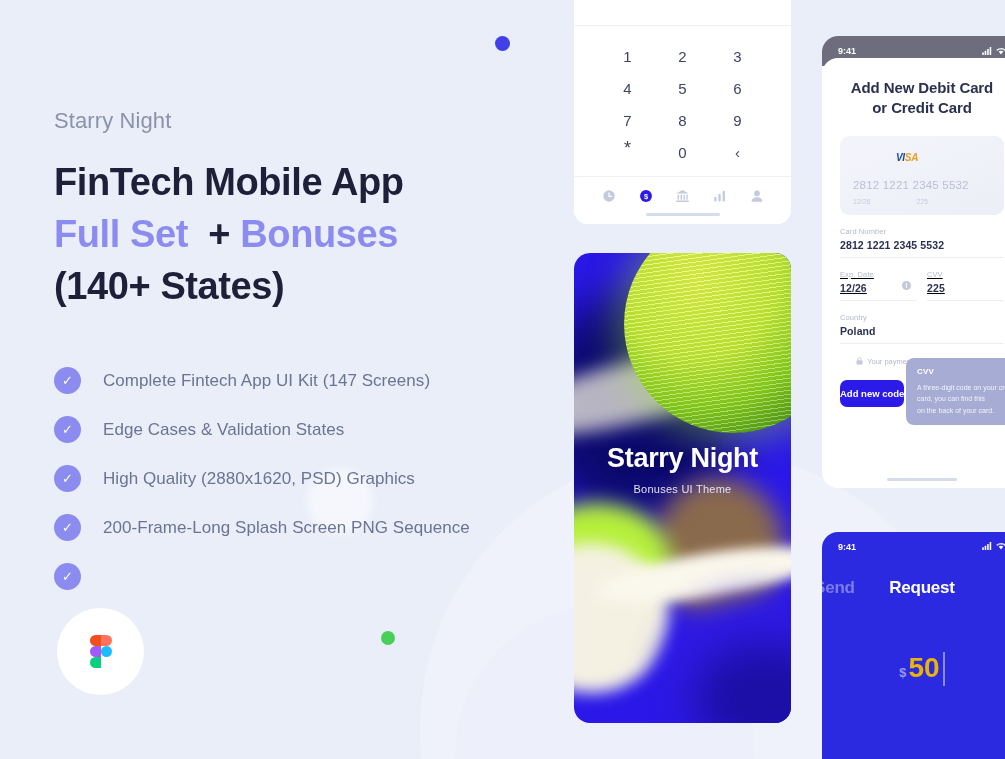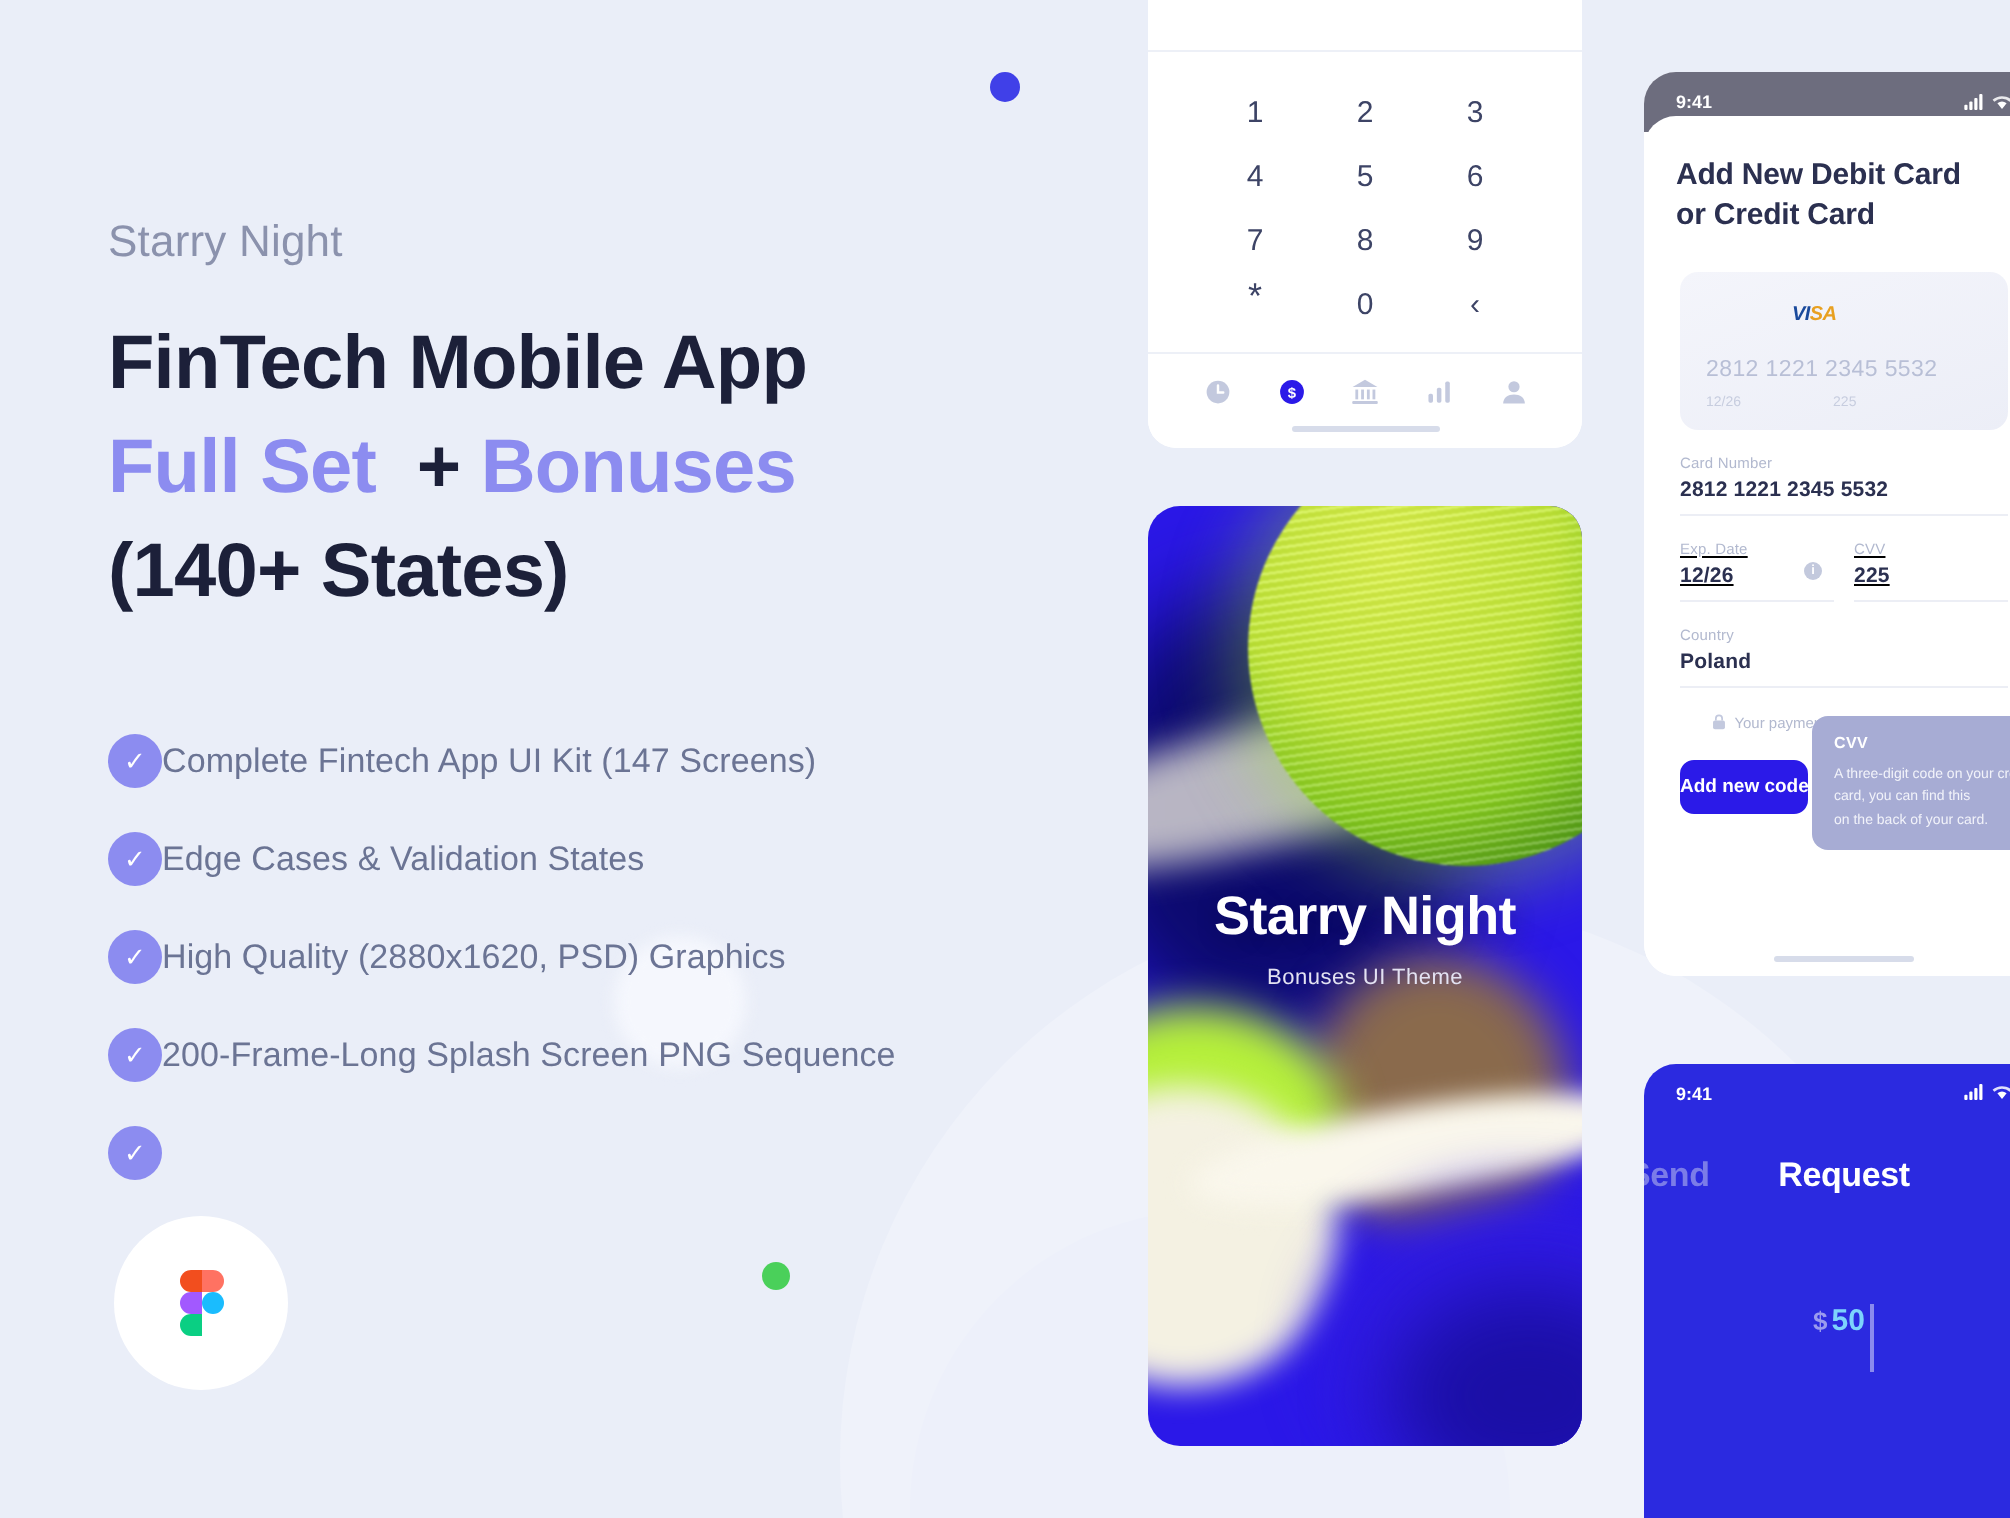--- a/index.html
+++ b/index.html
@@ -55,21 +55,21 @@
 
   .features { margin-top:44px; }
   .feature-row { display:flex; align-items:center; height:49px; }
   .check-badge {
     width:27px; height:27px; border-radius:50%;
     background:#8c8cf0; flex:none;
     display:flex; align-items:center; justify-content:center;
     color:#fff; font-size:13px; line-height:1;
   }
   .feature-label {
-    font-size:17px; color:#6b7494; letter-spacing:0.05px;
+    margin-left:22px; font-size:17px; color:#6b7494; letter-spacing:0.05px;
   }
 
   .figma-circle {
     position:absolute; left:3px; top:608px;
     width:87px; height:87px; border-radius:50%;
     background:#ffffff;
     display:flex; align-items:center; justify-content:center;
   }
   .figma-mark { position:relative; width:22px; height:33px; }
   .figma-mark i { position:absolute; display:block; }
@@ -176,21 +176,21 @@
     height:30px; background:#6d6d7e; color:#fff;
     display:flex; align-items:center; justify-content:space-between;
     padding:0 16px; font-size:9px; font-weight:700;
   }
   .pc-status .bars { display:flex; align-items:center; gap:3px; }
   .pc-sheet {
     position:absolute; left:0; right:0; top:22px; bottom:0;
     background:#fff; border-radius:16px 16px 0 0; padding:20px 16px 0;
   }
   .pc-title {
-    text-align:left; font-size:15px; font-weight:700; color:#2b3050;
+    text-align:center; font-size:15px; font-weight:700; color:#2b3050;
     line-height:1.33; letter-spacing:-0.1px;
   }
   .pc-visa {
     margin:18px 2px 0; height:79px; border-radius:9px;
     background:linear-gradient(160deg,#f4f5fb 0%,#eceef7 100%);
     padding:11px 13px; position:relative;
   }
   .visa-logo { font-size:10px; font-weight:700; font-style:italic; letter-spacing:-0.3px;margin-left:43px; }
   .visa-logo .v1 { color:#1a4a9c; }
   .visa-logo .v2 { color:#e8a020; }
@@ -253,21 +253,21 @@
   .pr-tab-req {
     width:100%; text-align:center;
     font-size:17px; font-weight:700; color:#ffffff; letter-spacing:-0.2px;
   }
   .pr-amount {
     position:absolute; left:0; right:0; top:120px;
     display:flex; align-items:baseline; justify-content:center;
   }
   .pr-cur { font-size:13px; color:#9a9bee; font-weight:700; margin-right:2px; }
   .pr-int { font-size:43px; color:#fff; font-weight:700; letter-spacing:-1.4px; }
-  .pr-dec { font-size:15px; color:#7dd3fc; font-weight:700; }
+  .pr-dec { font-size:28px; color:#eab308; font-weight:700; }
   .pr-caret {
     width:2px; height:34px; background:#8a8bee; margin-left:3px;
     align-self:center;
   }
 </style>
 </head>
 <body>
 
 <div class="bg-layer">
   <div class="bg-big-circle"></div>

